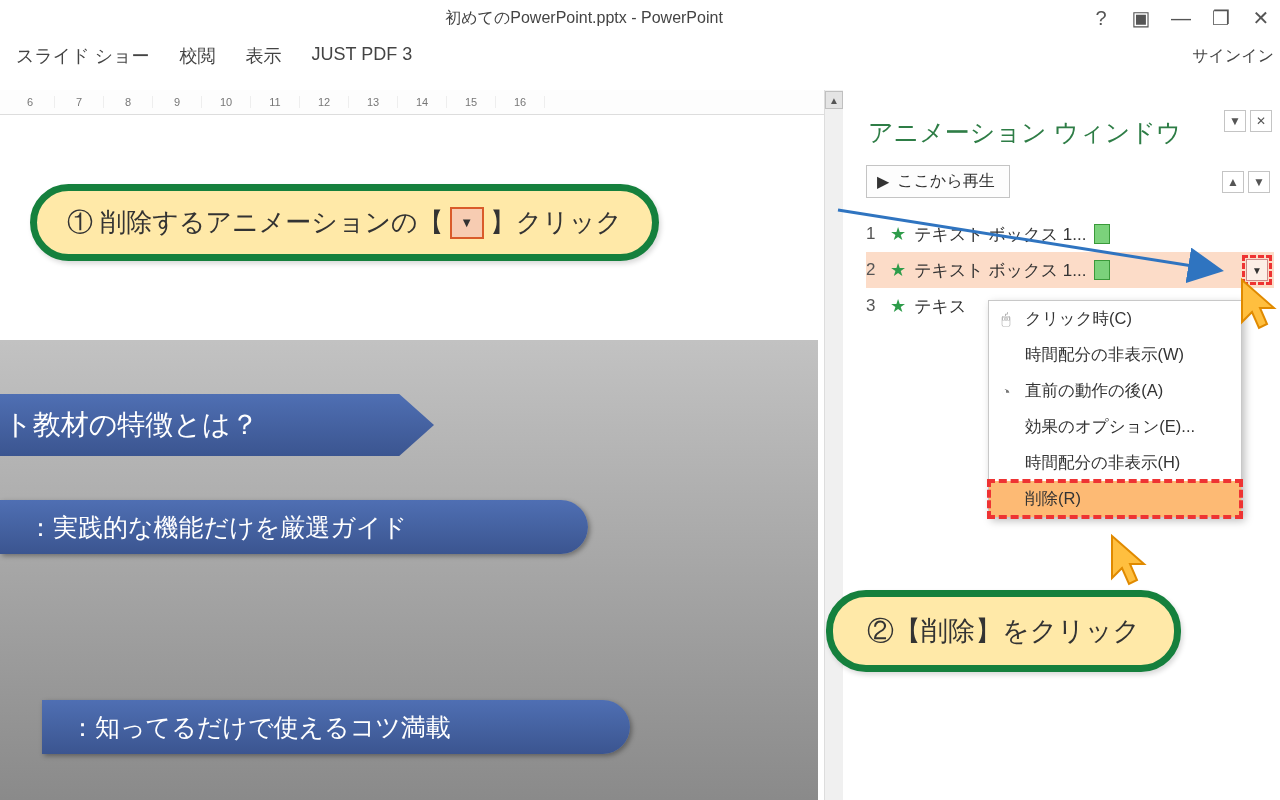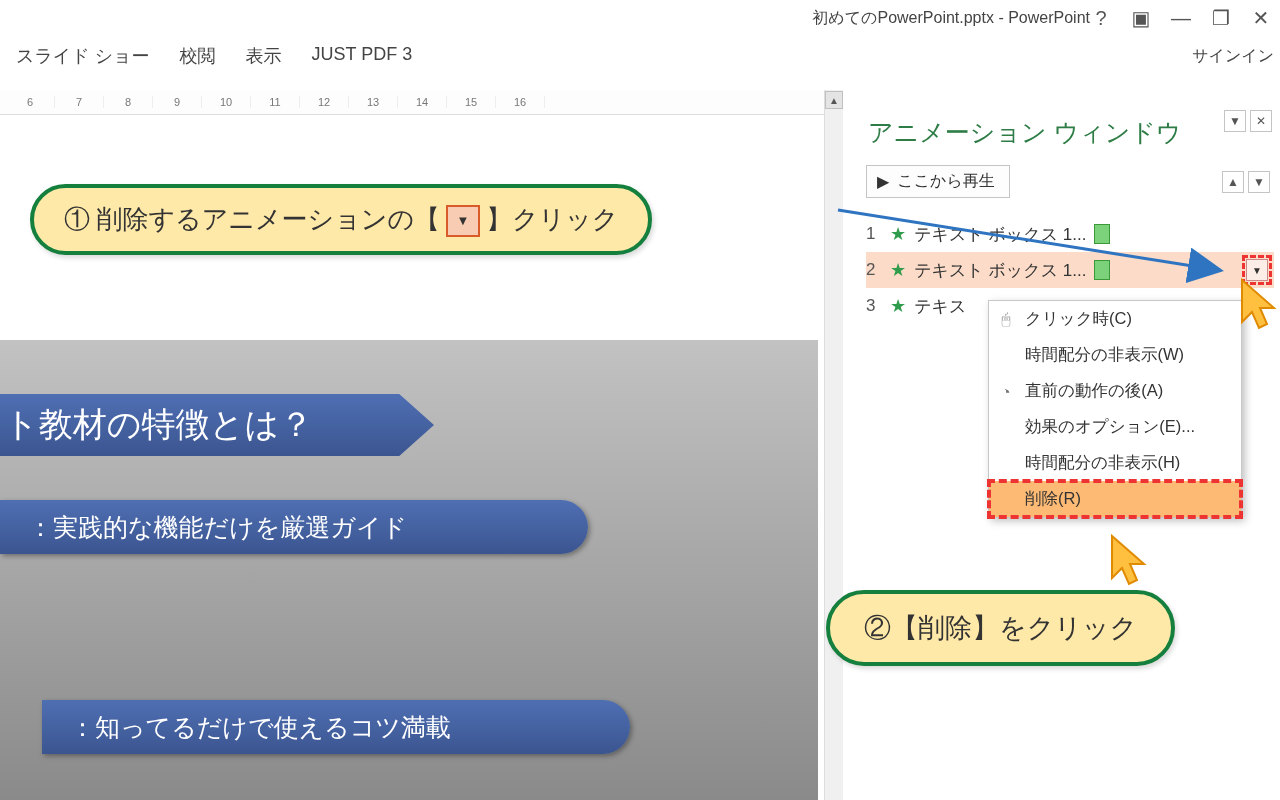--- a/index.html
+++ b/index.html
@@ -8,21 +8,21 @@
     font-family: "Yu Gothic UI", "Meiryo", sans-serif;
     background: #fff;
     color: #333;
     overflow: hidden;
   }
   .titlebar {
     display: flex; justify-content: space-between; align-items: center;
     height: 32px; padding: 2px 8px 0 8px;
     font-size: 16px; color: #555;
   }
-  .title-left { flex: 1; text-align: right; padding-left: 70px; color:#444;}
+  .title-left { flex: 1; text-align: center; padding-left: 70px; color:#444;}
   .title-right { display: flex; gap: 18px; align-items: center; font-size: 20px; color:#555;}
   .title-icon { width: 22px; height: 22px; display:flex; align-items:center; justify-content:center; cursor:default;}
   .ribbon-tabs {
     display: flex; gap: 30px; padding: 10px 16px 18px 16px;
     font-size: 18px; color: #444;
   }
   .ribbon-tabs .tab { cursor: pointer; }
   .signin { position:absolute; top:46px; right:6px; font-size:16px; color:#444;}
   .workspace {
     position: absolute; left:0; top:90px; width:840px; height:710px;
@@ -42,21 +42,21 @@
     width:16px; height:16px; margin:1px auto; background:#e4e4e4; border:1px solid #c0c0c0;
     display:flex;align-items:center;justify-content:center;font-size:10px;color:#555;
   }
   .slide-area {
     position:absolute; left:0; top:340px; width:818px; height:460px;
     background: linear-gradient(180deg, #c2c2c2 0%, #8a8a8a 100%);
   }
   .slide-title {
     position:absolute; left:0; top:394px; width:430px; height:62px;
     background: linear-gradient(180deg,#4f6fb3 0%, #3b5590 100%);
-    color:#fff; font-size:34px; display:flex; align-items:center;
+    color:#fff; font-size:28px; display:flex; align-items:center;
     padding-left:4px; box-shadow: 2px 2px 6px rgba(0,0,0,0.4);
     clip-path: polygon(0 0, 92% 0, 100% 50%, 92% 100%, 0 100%);
   }
   .slide-line {
     position:absolute; left:0; width:560px; height:54px;
     background: linear-gradient(180deg,#4f6fb3 0%, #3b5590 100%);
     color:#fff; font-size:25px; display:flex; align-items:center;
     padding-left:28px; border-radius: 0 27px 27px 0;
     box-shadow: 2px 2px 5px rgba(0,0,0,0.35);
   }
@@ -101,25 +101,25 @@
     position:absolute; top:300px; left:988px; width:252px;
     background:#fff; border:1px solid #c8c8c8; box-shadow: 3px 3px 8px rgba(0,0,0,0.25);
     font-size:16.5px;
   }
   .ctx-item { display:flex; align-items:center; padding:7px 14px 7px 36px; position:relative;}
   .ctx-item .ic { position:absolute; left:8px; width:18px; text-align:center; color:#777; font-size:15px;}
   .ctx-delete { outline:4px dashed #e33; outline-offset:-2px; background:#fdba74;}
   
   .callout {
     position:absolute;
-    background:#ffe9a8; border:4px solid #15803d;
+    background:#ffe9a8; border:7px solid #15803d;
     border-radius: 40px; padding: 14px 30px;
     font-size:26px; color:#333;
     box-shadow: 2px 3px 5px rgba(0,0,0,0.15);
-    display:flex; align-items:flex-end;font-family:Liberation Serif, serif;
+    display:flex; align-items:center;
   }
   .callout1 { top:184px; left:30px; }
   .callout1 .demo-drop {
     display:inline-flex; width:30px;height:28px;margin:0 6px;
     background:#f7ccb2;border:2px solid #d95b2a;
     align-items:center;justify-content:center;font-size:13px;color:#333;
   }
   .callout2 { top:590px; left:818px; padding:16px 34px; font-size:27px;margin-left:8px;}
   
   svg.overlay { position:absolute; pointer-events:none; }

